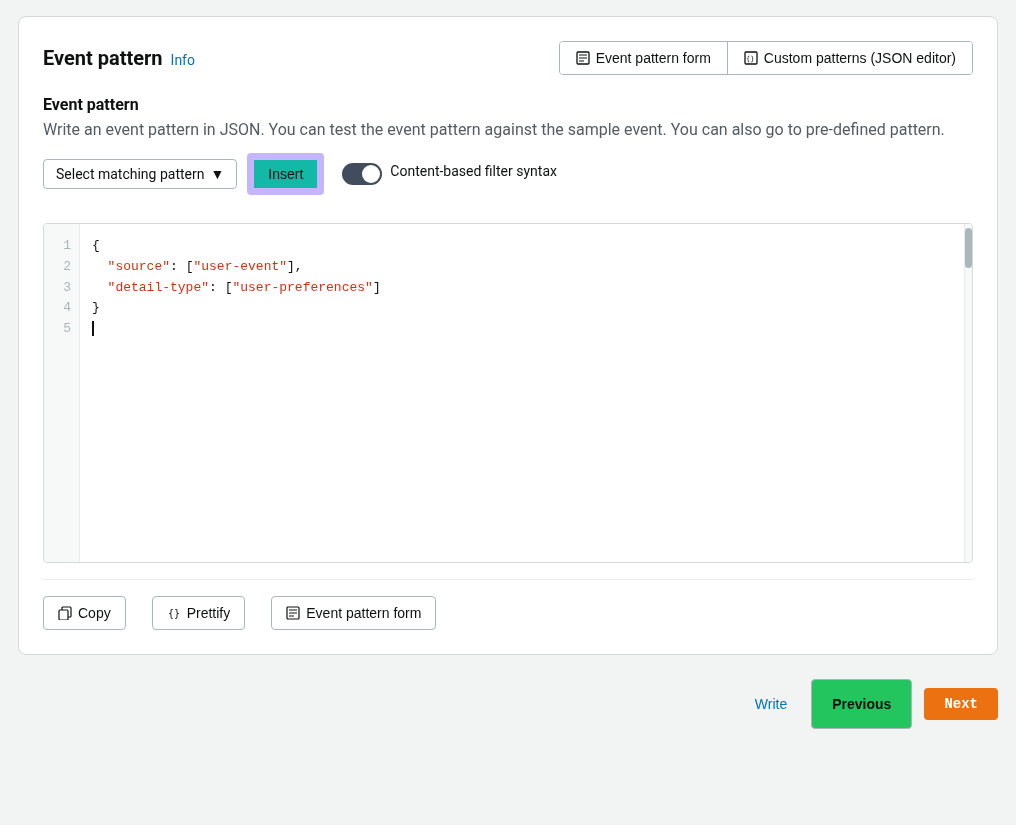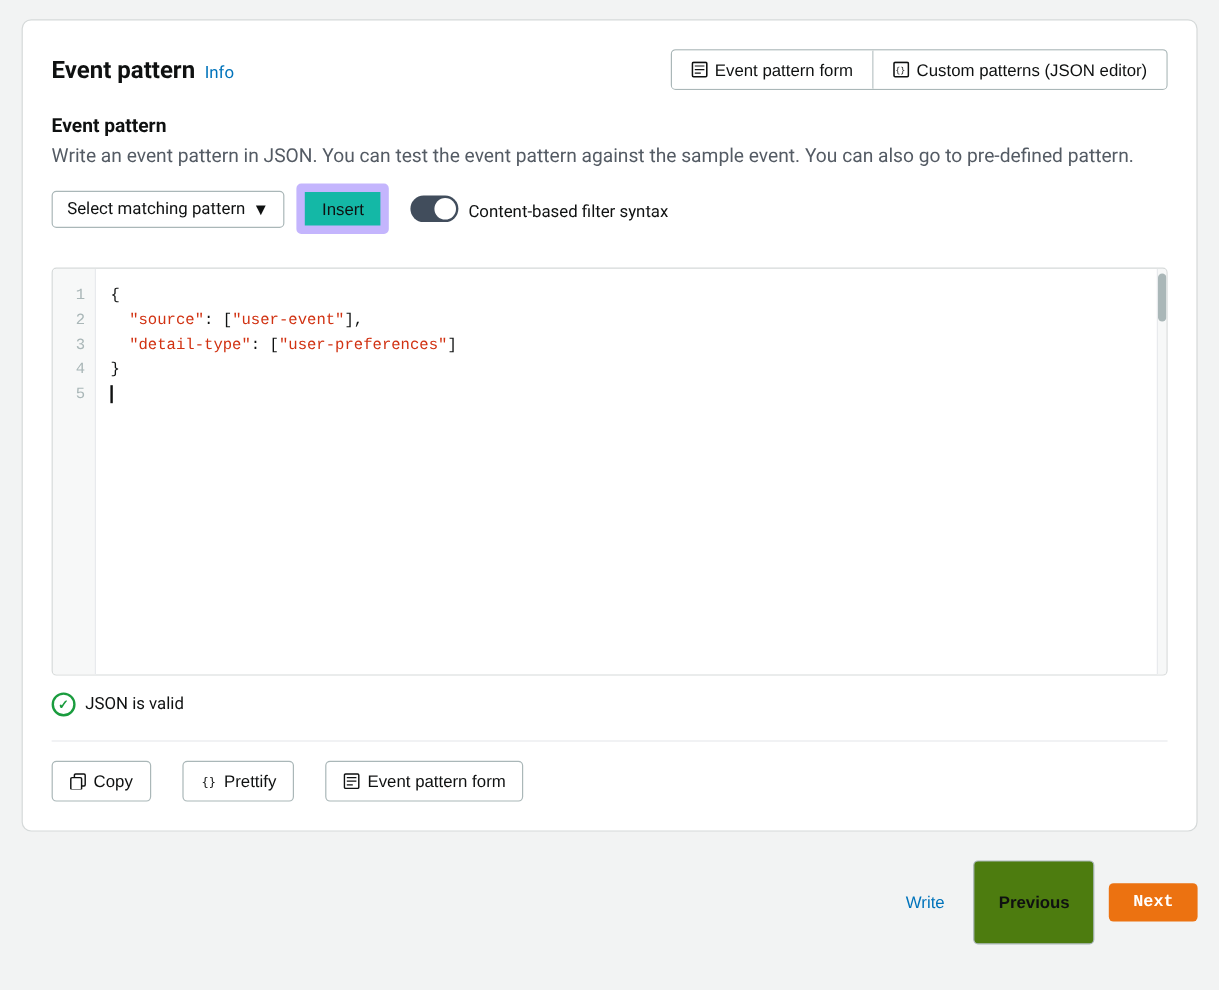--- a/index.html
+++ b/index.html
@@ -111,21 +111,21 @@
       border-radius: 4px;
       padding: 6px 14px;
       font-size: 14px;
       background: #14b8a6;
       cursor: pointer;
       color: #0f1111;
     }
 
     .toggle-row {
       display: flex;
-      align-items: flex-end;
+      align-items: flex-start;
       gap: 8px;
       margin-left: 8px;
     }
 
     .toggle-switch {
       width: 40px;
       height: 22px;
       background: #414d5c;
       border-radius: 11px;
       position: relative;
@@ -284,22 +284,22 @@
       border: none;
       font-size: 14px;
       color: #0073bb;
       cursor: pointer;
       padding: 8px 12px;
     }
 
     .previous-btn {
       border: 1px solid #aab7b8;
       border-radius: 4px;
-      background: #4d7c0f;
-      padding: 26px 20px;
+      background: #22c55e;
+      padding: 16px 20px;
       font-size: 14px;
       font-weight: 600;
       color: #0f1111;
       cursor: pointer;
     }
 
     .next-btn {
       border: none;
       border-radius: 4px;
       background: #ec7211;
@@ -385,24 +385,20 @@
   <span class="code-key">"source"</span><span class="code-punctuation">: [</span><span class="code-value">"user-event"</span><span class="code-punctuation">],</span>
   <span class="code-key">"detail-type"</span><span class="code-punctuation">: [</span><span class="code-value">"user-preferences"</span><span class="code-punctuation">]</span>
 <span class="code-brace">}</span>
 <span style="border-left:2px solid #0f1111;">&nbsp;</span></div>
     </div>
     <div class="scrollbar-thumb">
       <div class="scrollbar-inner"></div>
     </div>
   </div>
 
-  <div class="validation-row">
-    <div class="check-icon"></div>
-    <span class="valid-text">JSON is valid</span>
-  </div>
 
   <div class="divider"></div>
 
   <div class="action-buttons">
     <button class="action-btn">
       <span class="icon-svg">
         <svg width="14" height="14" viewBox="0 0 14 14" fill="none">
           <rect x="4" y="1" width="9" height="10" rx="1" stroke="#0f1111" stroke-width="1.2"></rect>
           <rect x="1" y="4" width="9" height="10" rx="1" stroke="#0f1111" stroke-width="1.2" fill="white"></rect>
         </svg>

